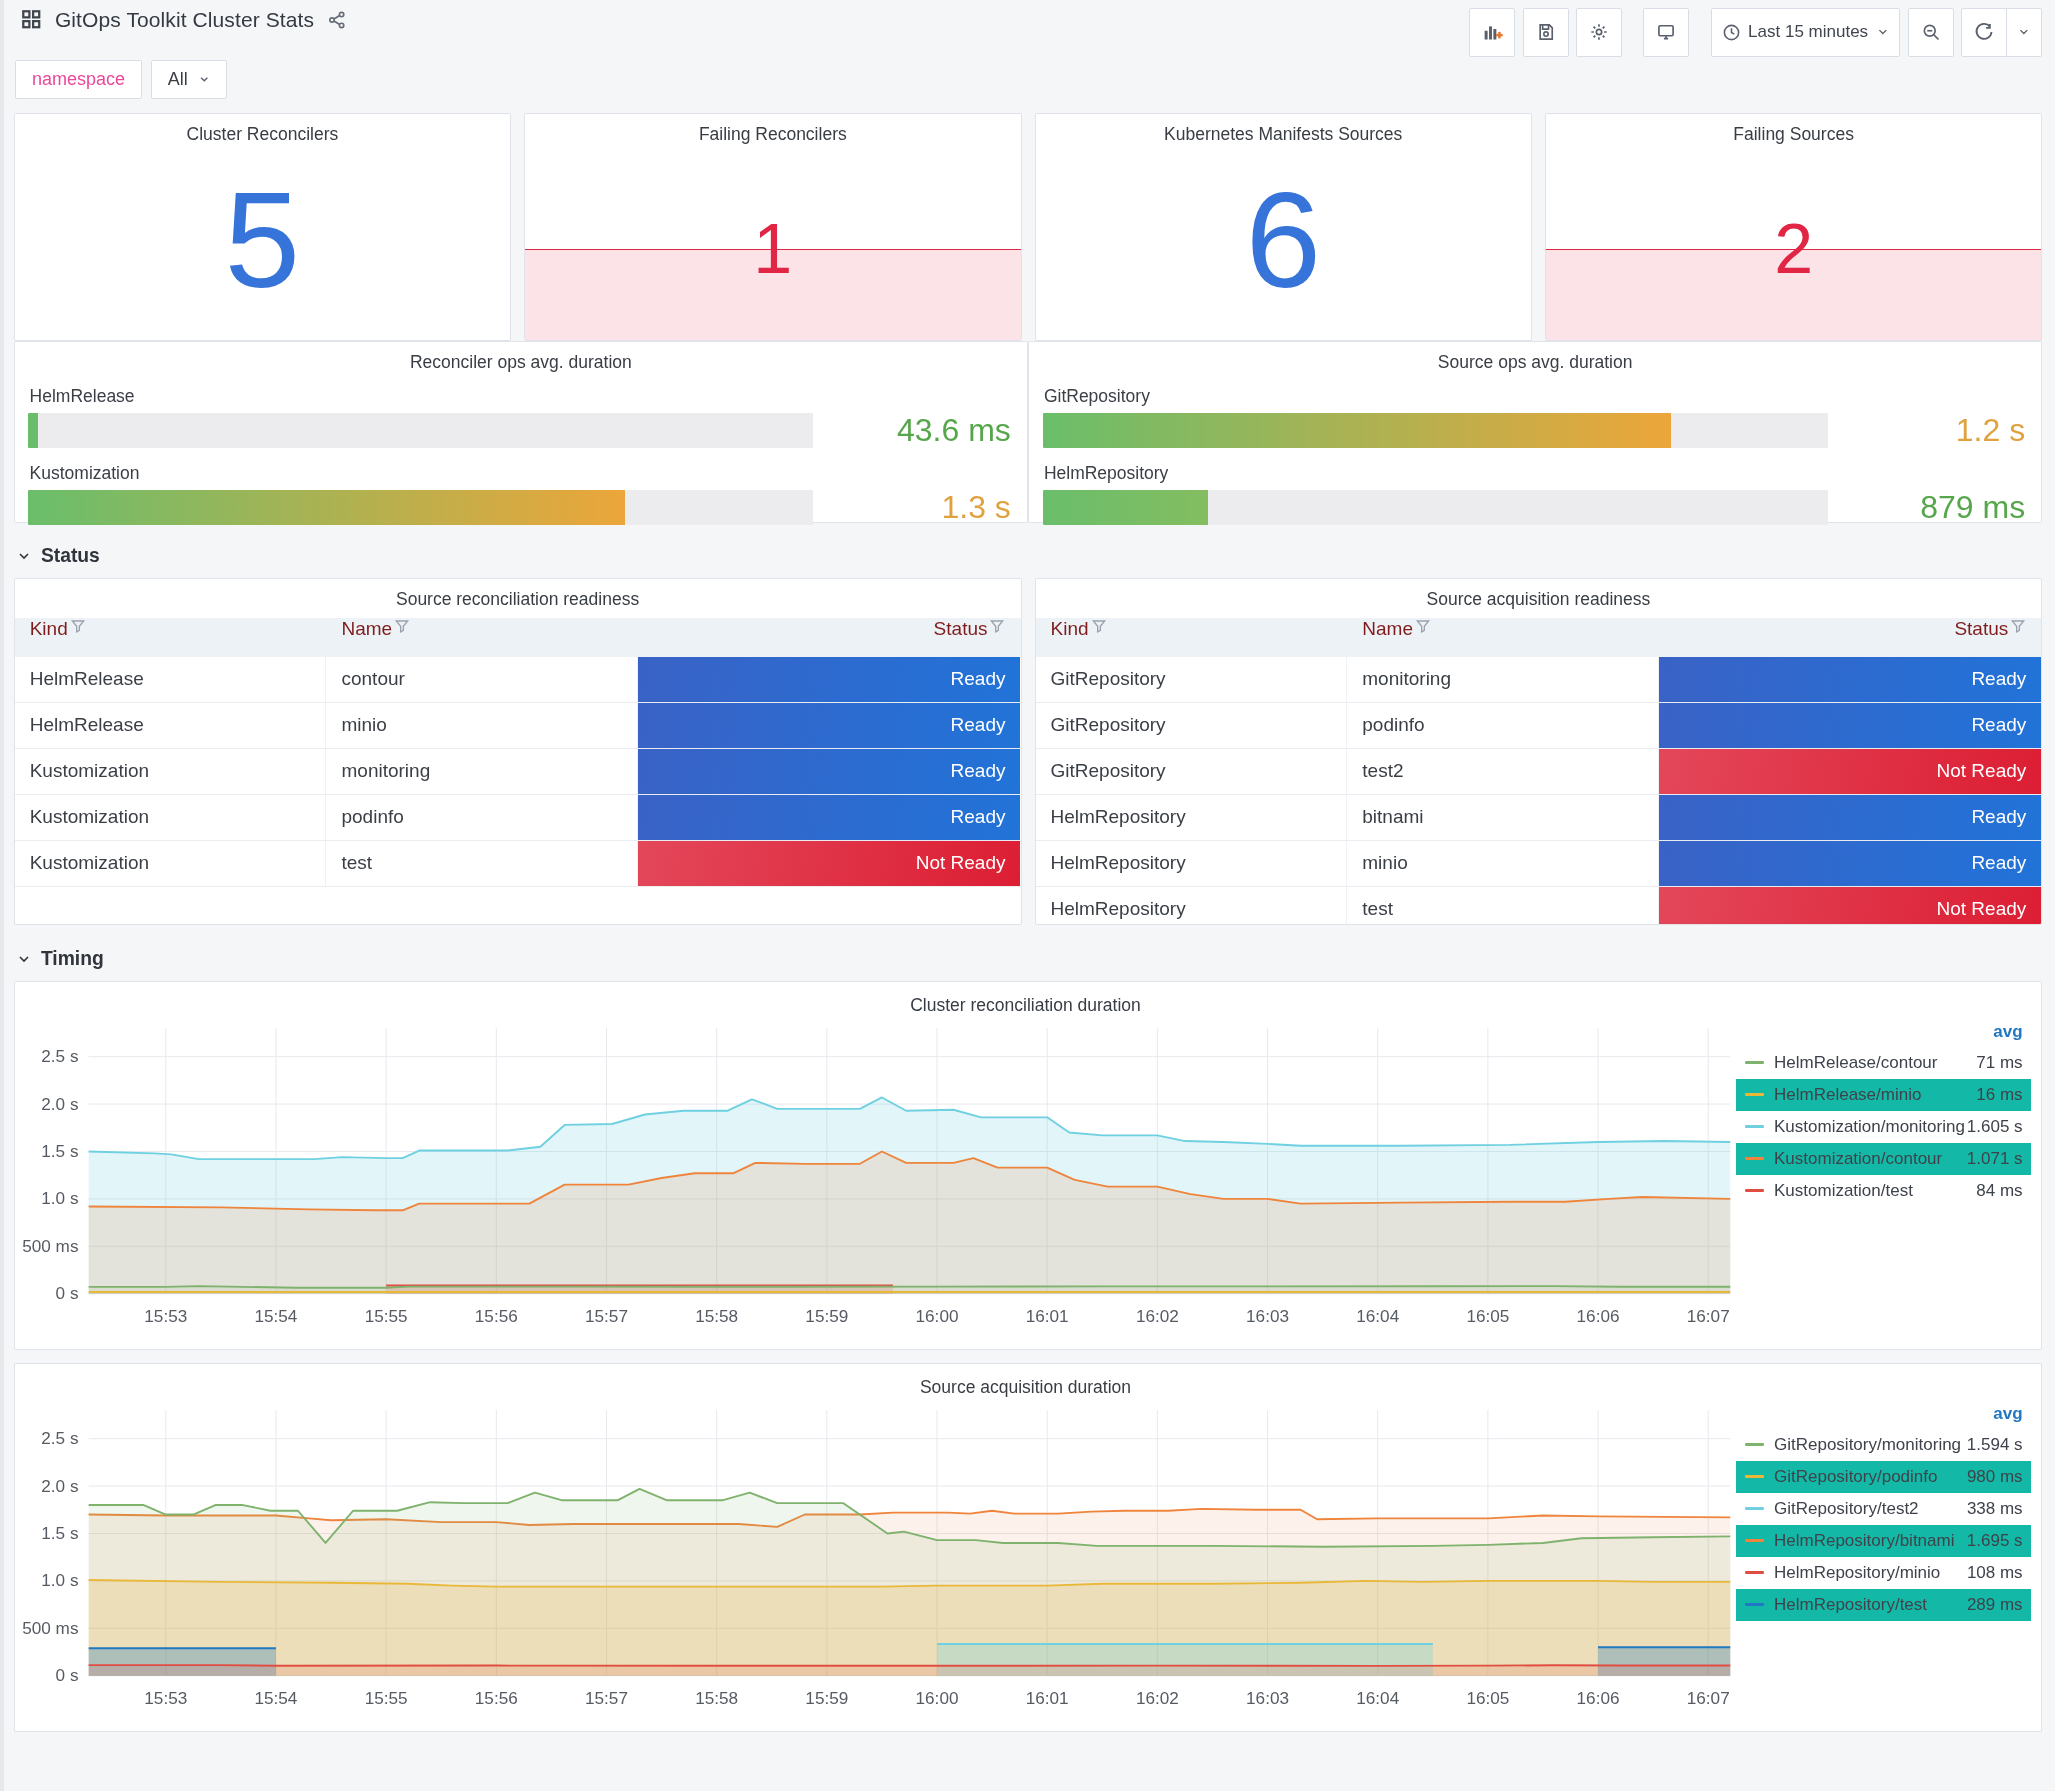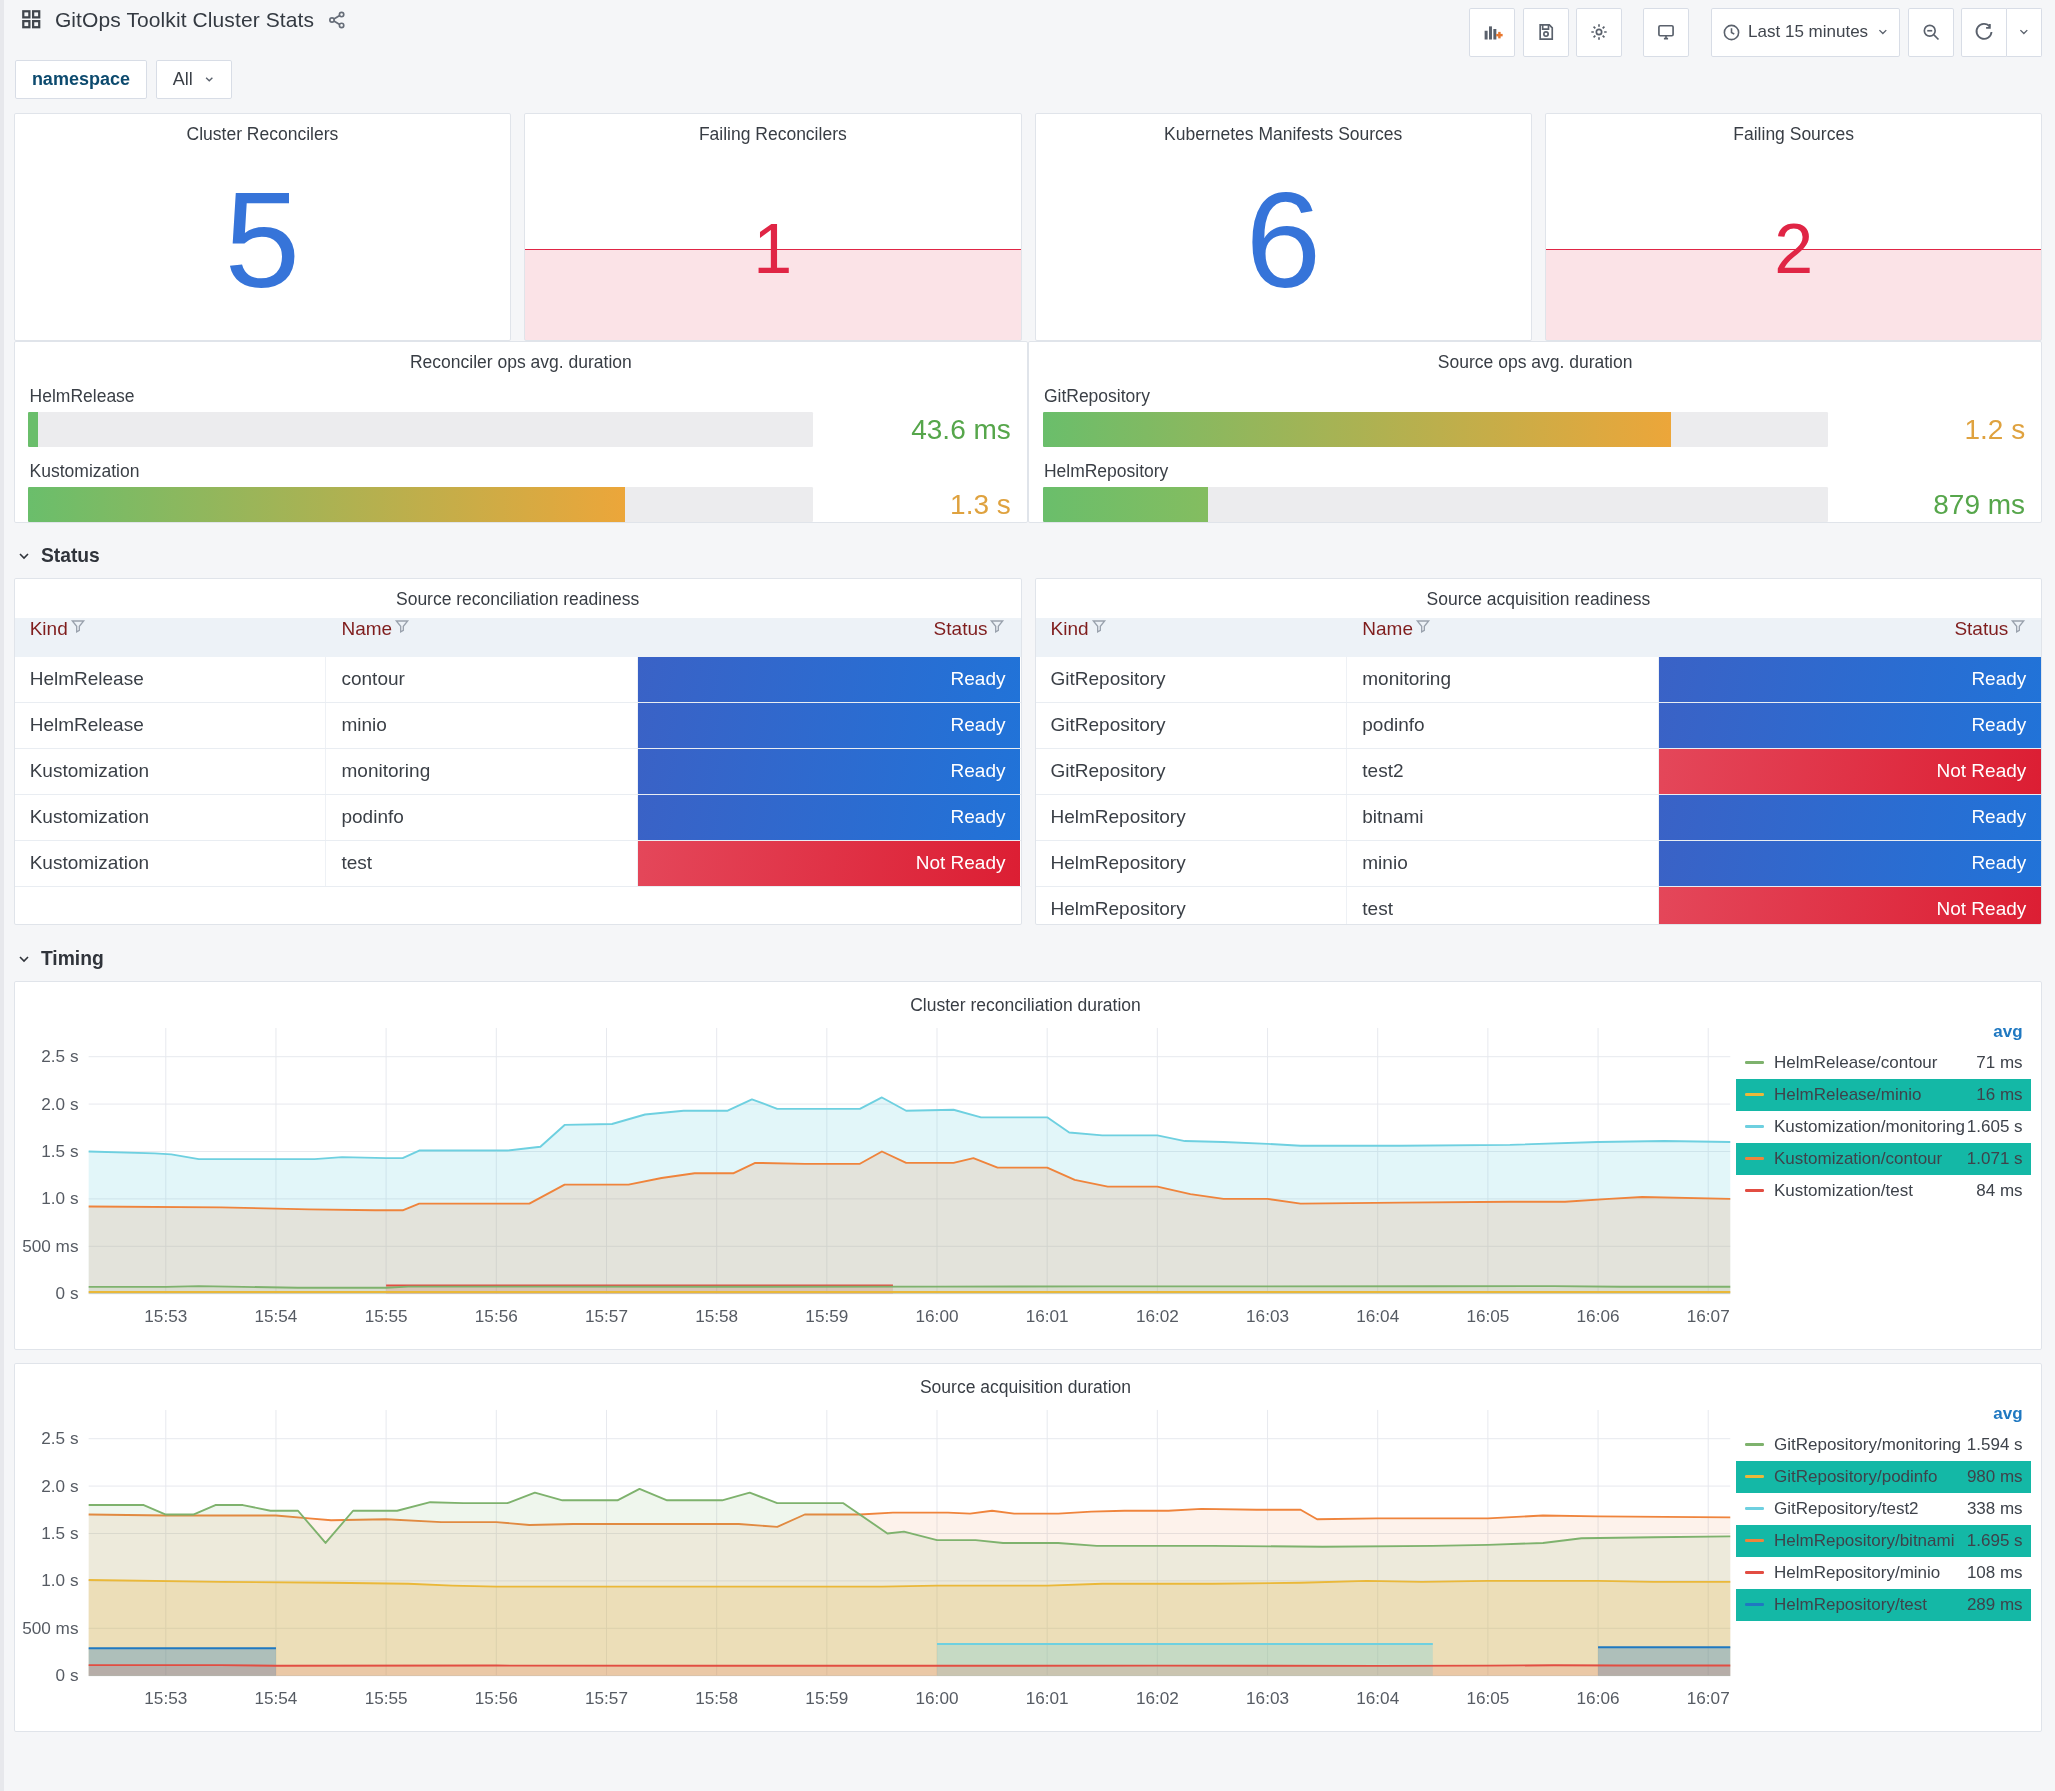--- a/index.html
+++ b/index.html
@@ -16,42 +16,42 @@
   .dh-right{display:flex;align-items:center;gap:7.5px}
   .tb-btn{height:49px;min-width:46px;background:#fff;border:0.6px solid #d8dde6;border-radius:1.9px;display:flex;align-items:center;justify-content:center;gap:7.5px;color:#5a616c;font-size:17px;padding:0 10px;cursor:pointer}
   .tb-group{display:flex}
   .tb-group .tb-btn:first-child{border-radius:1.9px 0 0 1.9px}
   .tb-group .tb-btn:last-child{border-radius:0 1.9px 1.9px 0;border-left:none;min-width:35px}
   .tb-time{font-weight:500;color:#41464e}
 
   
   .var-row{display:flex;gap:8.7px;margin:15px 0 13.7px;padding-left:1.2px}
   .var-label,.var-value{height:39px;background:#fff;border:0.6px solid #d8dde6;border-radius:1.9px;display:flex;align-items:center;padding:0 16px;font-size:18px;cursor:pointer}
-  .var-label{color:#0c4a6e;font-weight:700}
+  .var-label{color:#ec4899;font-weight:400}
   .var-value{color:#3a3f46;gap:10px}
 
   
   .panel{background:#fff;border:0.6px solid #e0e4ea;border-radius:1.9px;position:relative}
   .panel-title{text-align:center;font-size:17.5px;font-weight:400;color:#383d44;padding-top:10px;cursor:pointer}
 
   .row-stats{display:grid;grid-template-columns:repeat(4,1fr);gap:13px}
   .stat{height:228px;overflow:hidden}
   .stat-value{position:absolute;left:0;right:0;text-align:center;font-weight:500;line-height:1;z-index:2}
   .stat-value.big{font-size:136px;top:56%;transform:translateY(-50%)}
   .stat-value.small{font-size:70px;top:60%;transform:translateY(-50%)}
   .band{position:absolute;left:0;right:0;bottom:0;height:40%;background:rgba(224,37,69,.13);border-top:1.9px solid #e02545;z-index:1}
 
   .row-gauges{display:grid;grid-template-columns:1fr 1fr;margin-top:0}
   .gauge{height:182px;padding:0 13.7px 0 13.7px}
   .grow{margin-top:13.7px}
   .glabel{font-size:17.5px;color:#3a3f46;margin:0 0 5px 1.2px}
   .gline{display:flex;align-items:center}
   .gtrack{flex:1;height:35px;background:#ececee;border-radius:1.2px;overflow:hidden}
   .gfill{height:100%}
-  .gvalue{width:200px;text-align:right;font-size:28px;font-weight:500;padding-right:2.5px;white-space:nowrap}
+  .gvalue{width:200px;text-align:right;font-size:32px;font-weight:500;padding-right:2.5px;white-space:nowrap}
 
   
   .section{display:flex;align-items:center;gap:8.7px;margin:22.5px 0 11.2px;font-size:19.3px;font-weight:700;color:#30343b;cursor:pointer;padding-left:2.5px}
 
   
   .row-tables{display:grid;grid-template-columns:1fr 1fr;gap:13px}
   .tablepanel{height:347px;overflow:hidden;padding:0 0 0 0}
   .tgrid{margin-top:7.5px}
   .thead{display:grid;grid-template-columns:31% 31% 38%;background:#edf2f7;height:39px}
   .thcell{display:flex;gap:2px;padding:0 15px;color:#7f1d1d;font-size:19px;cursor:pointer}

